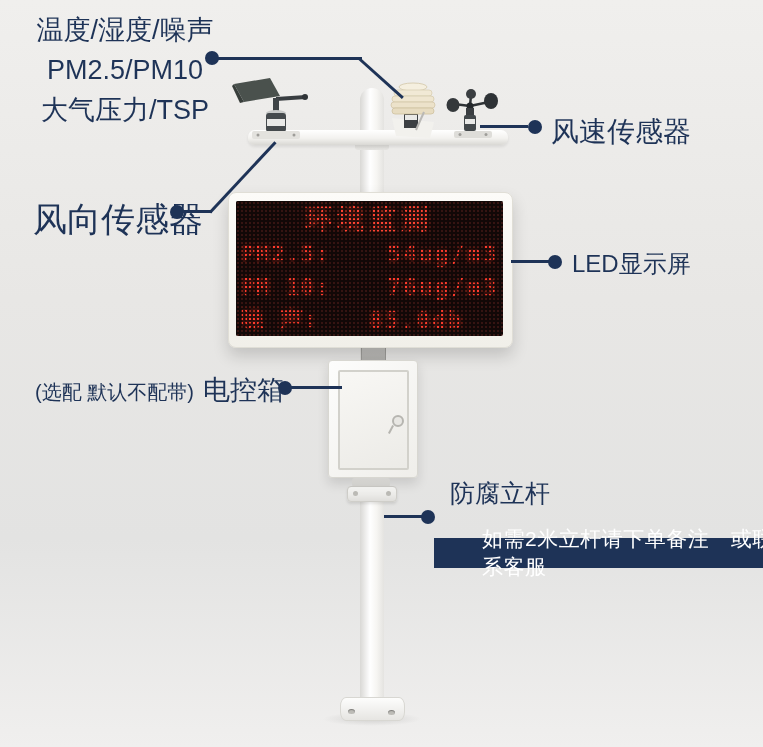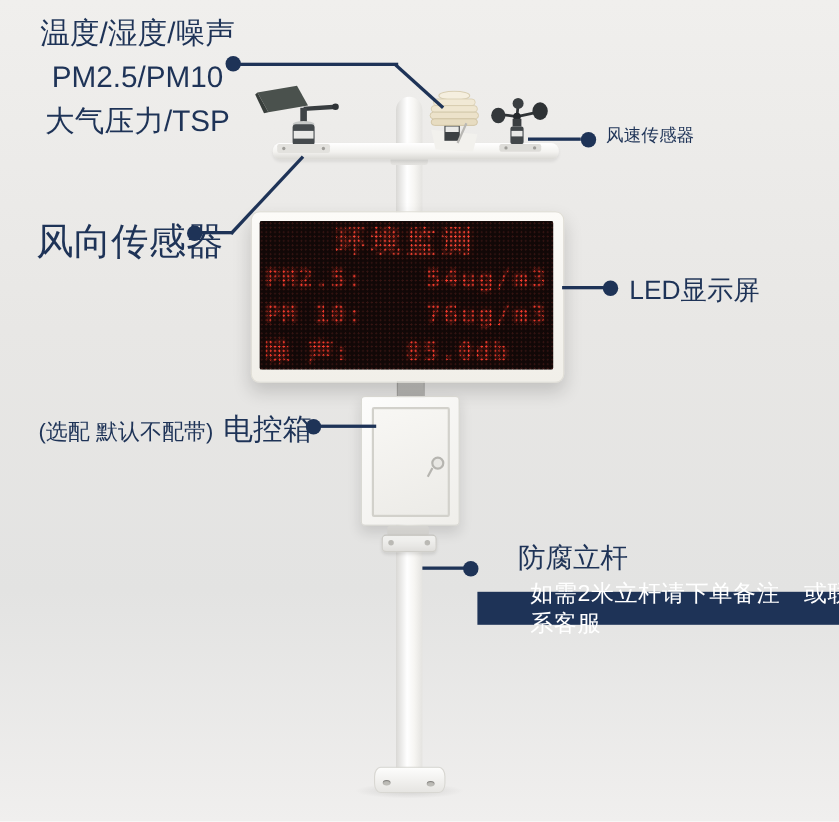--- a/index.html
+++ b/index.html
@@ -101,26 +101,26 @@
     position:absolute;left:322px;top:712px;width:100px;height:14px;z-index:1;
     background:radial-gradient(ellipse at center,rgba(0,0,0,.12),rgba(0,0,0,0) 70%);
   }
   
   .cl{position:absolute;height:3px;background:#1e3357;z-index:5;}
   .cl.diag{transform-origin:0 50%;}
   .cdot{position:absolute;width:14px;height:14px;border-radius:50%;background:#1e3357;z-index:5;}
   .lbl{position:absolute;color:#1e3357;z-index:5;white-space:nowrap;font-weight:400;}
   .params{left:30px;top:10px;width:190px;text-align:center;font-size:27px;line-height:40px;}
   .lbl-wind-dir{left:33px;top:197px;font-size:34px;}
-  .lbl-wind-speed{left:551px;top:113px;font-size:16px;}
+  .lbl-wind-speed{left:551px;top:113px;font-size:28px;}
   .lbl-led{left:572px;top:248px;font-size:24px;}
   .lbl-box{left:35px;top:372px;display:flex;align-items:baseline;gap:9px;}
   .lbl-box .prefix{font-size:20px;}
   .lbl-box .main{font-size:27px;}
-  .lbl-pole{left:450px;top:490px;display:flex;align-items:flex-start;gap:9px;margin-left:21px;}
+  .lbl-pole{left:450px;top:477px;display:flex;align-items:flex-start;gap:9px;}
   .lbl-pole .main{font-size:25px;}
   .lbl-pole .note{font-size:21px;}
   .banner{
     position:absolute;left:434px;top:538px;width:312px;height:30px;z-index:5;
     background:#1e3357;color:#ffffff;font-size:21px;font-weight:500;
     display:flex;align-items:center;justify-content:center;letter-spacing:.5px;padding-left:48px;
   }
 </style>
 </head>
 <body>

